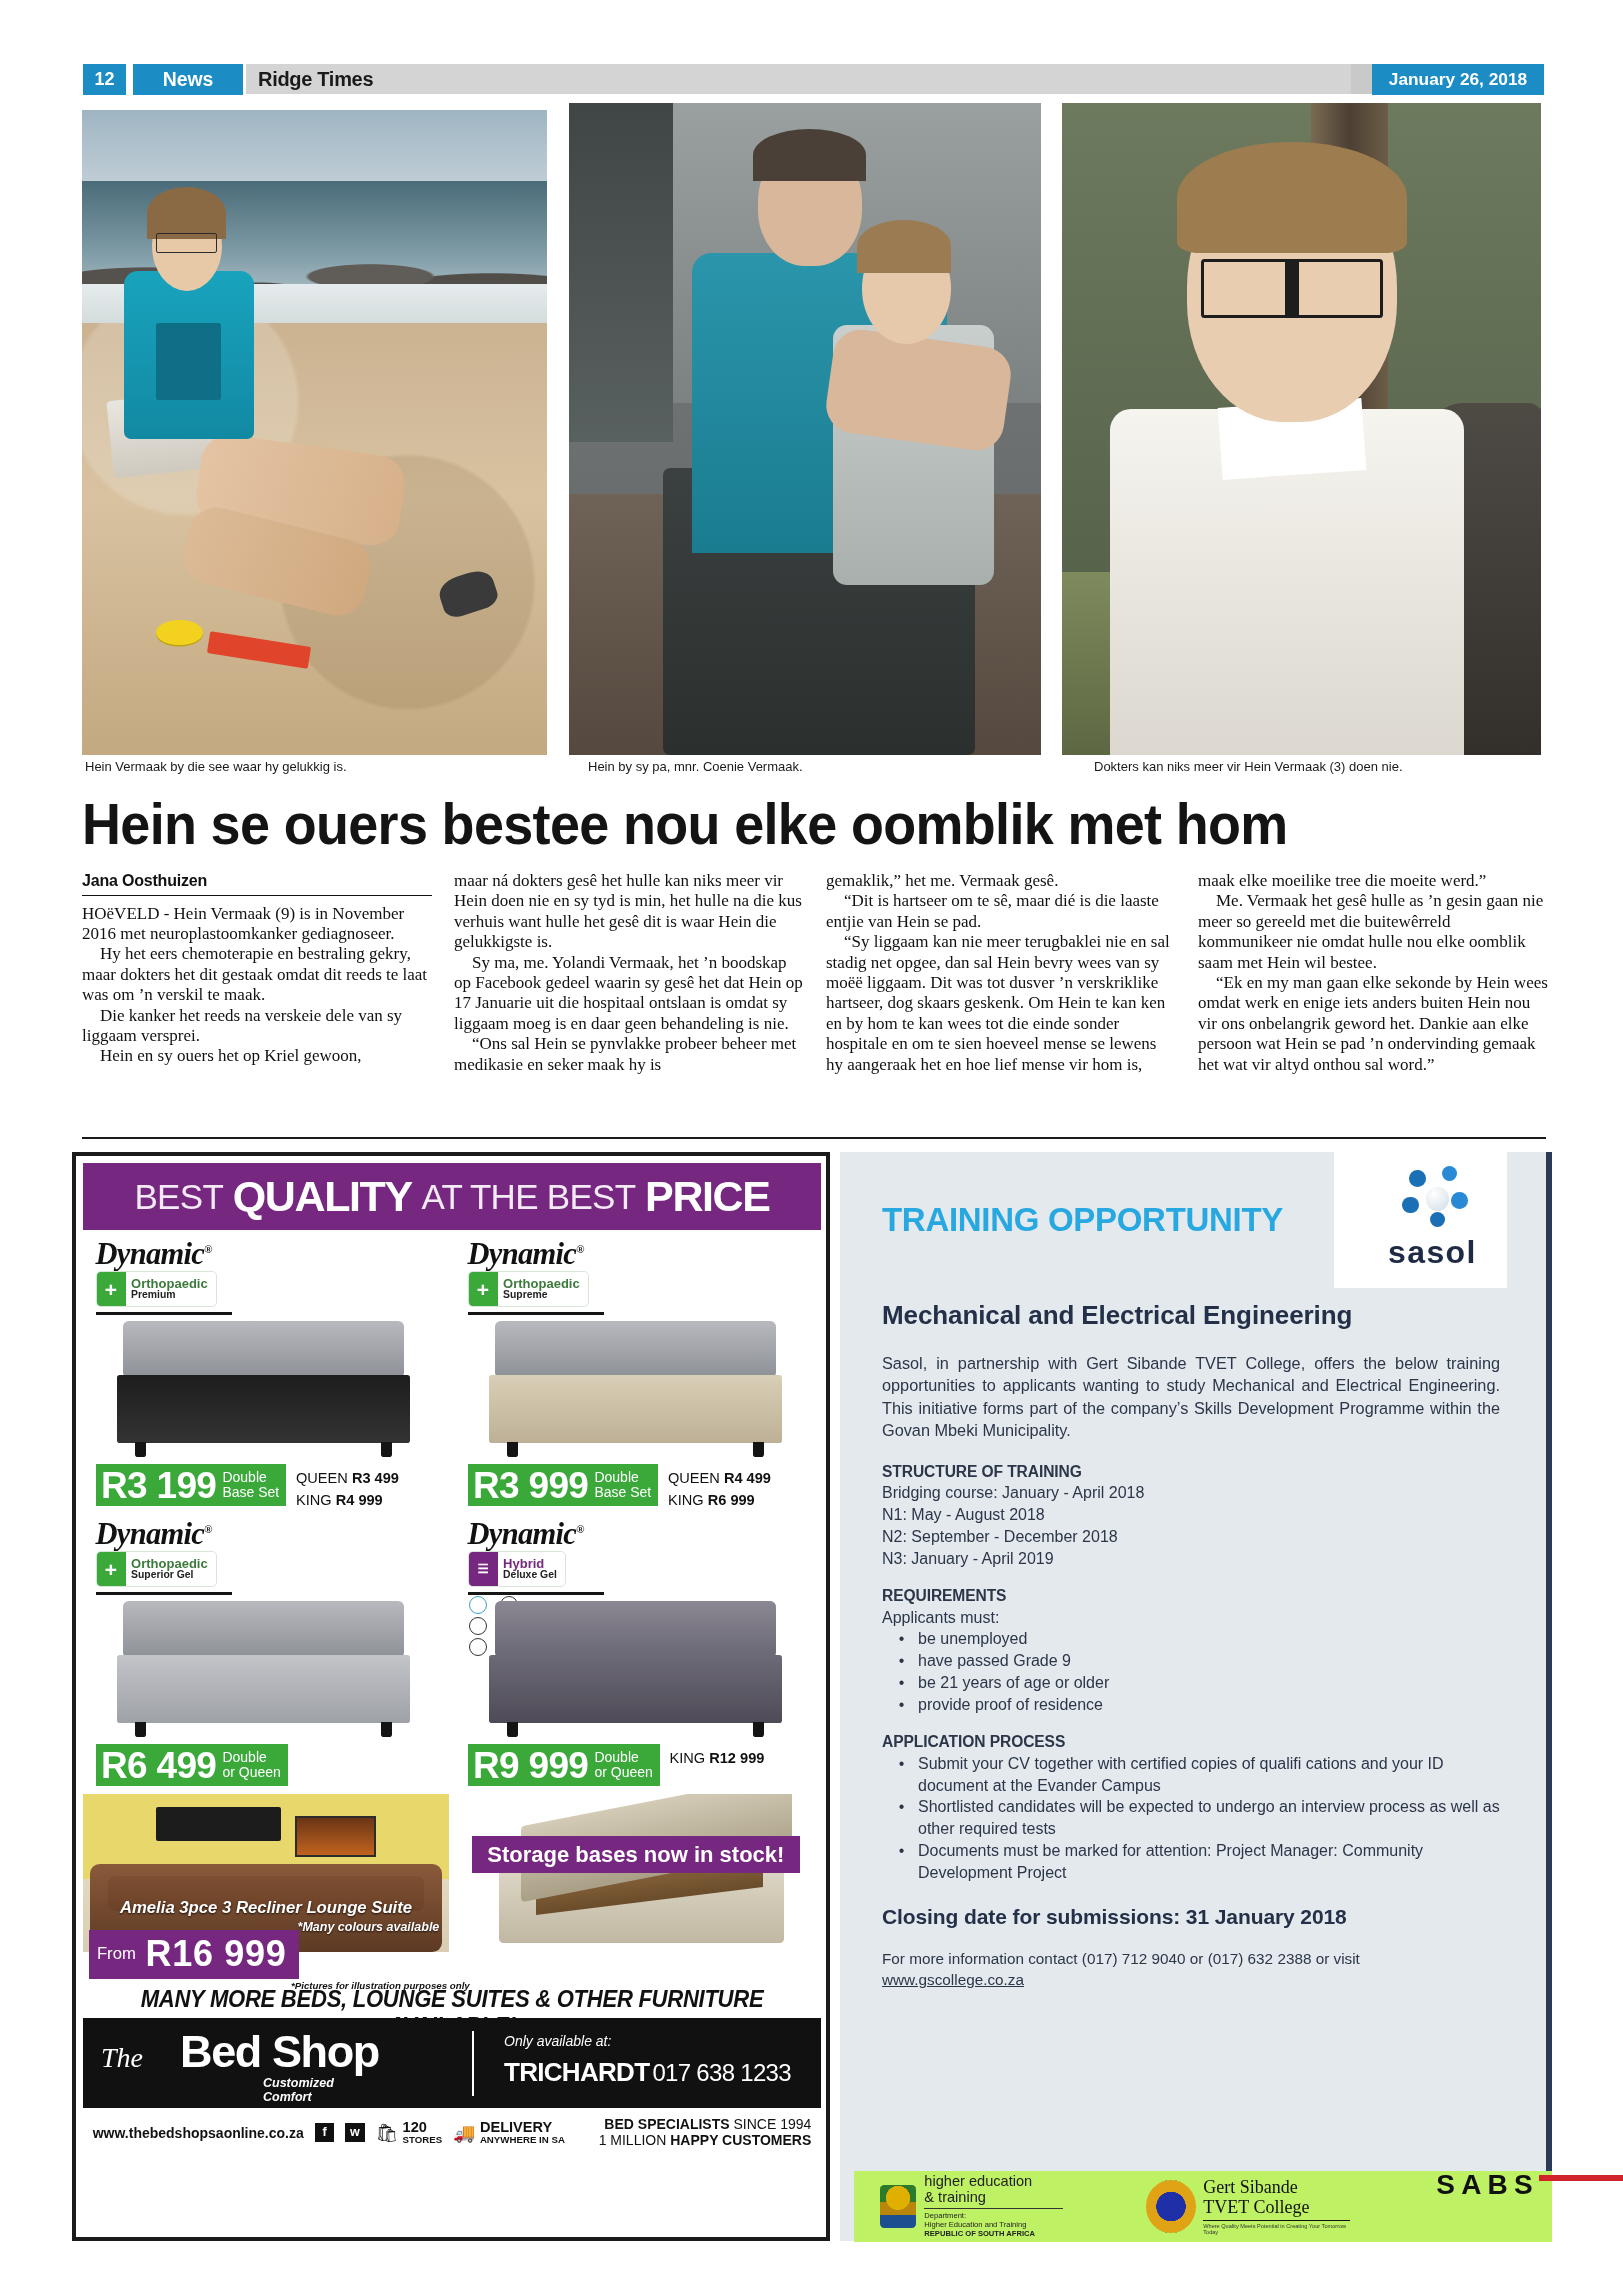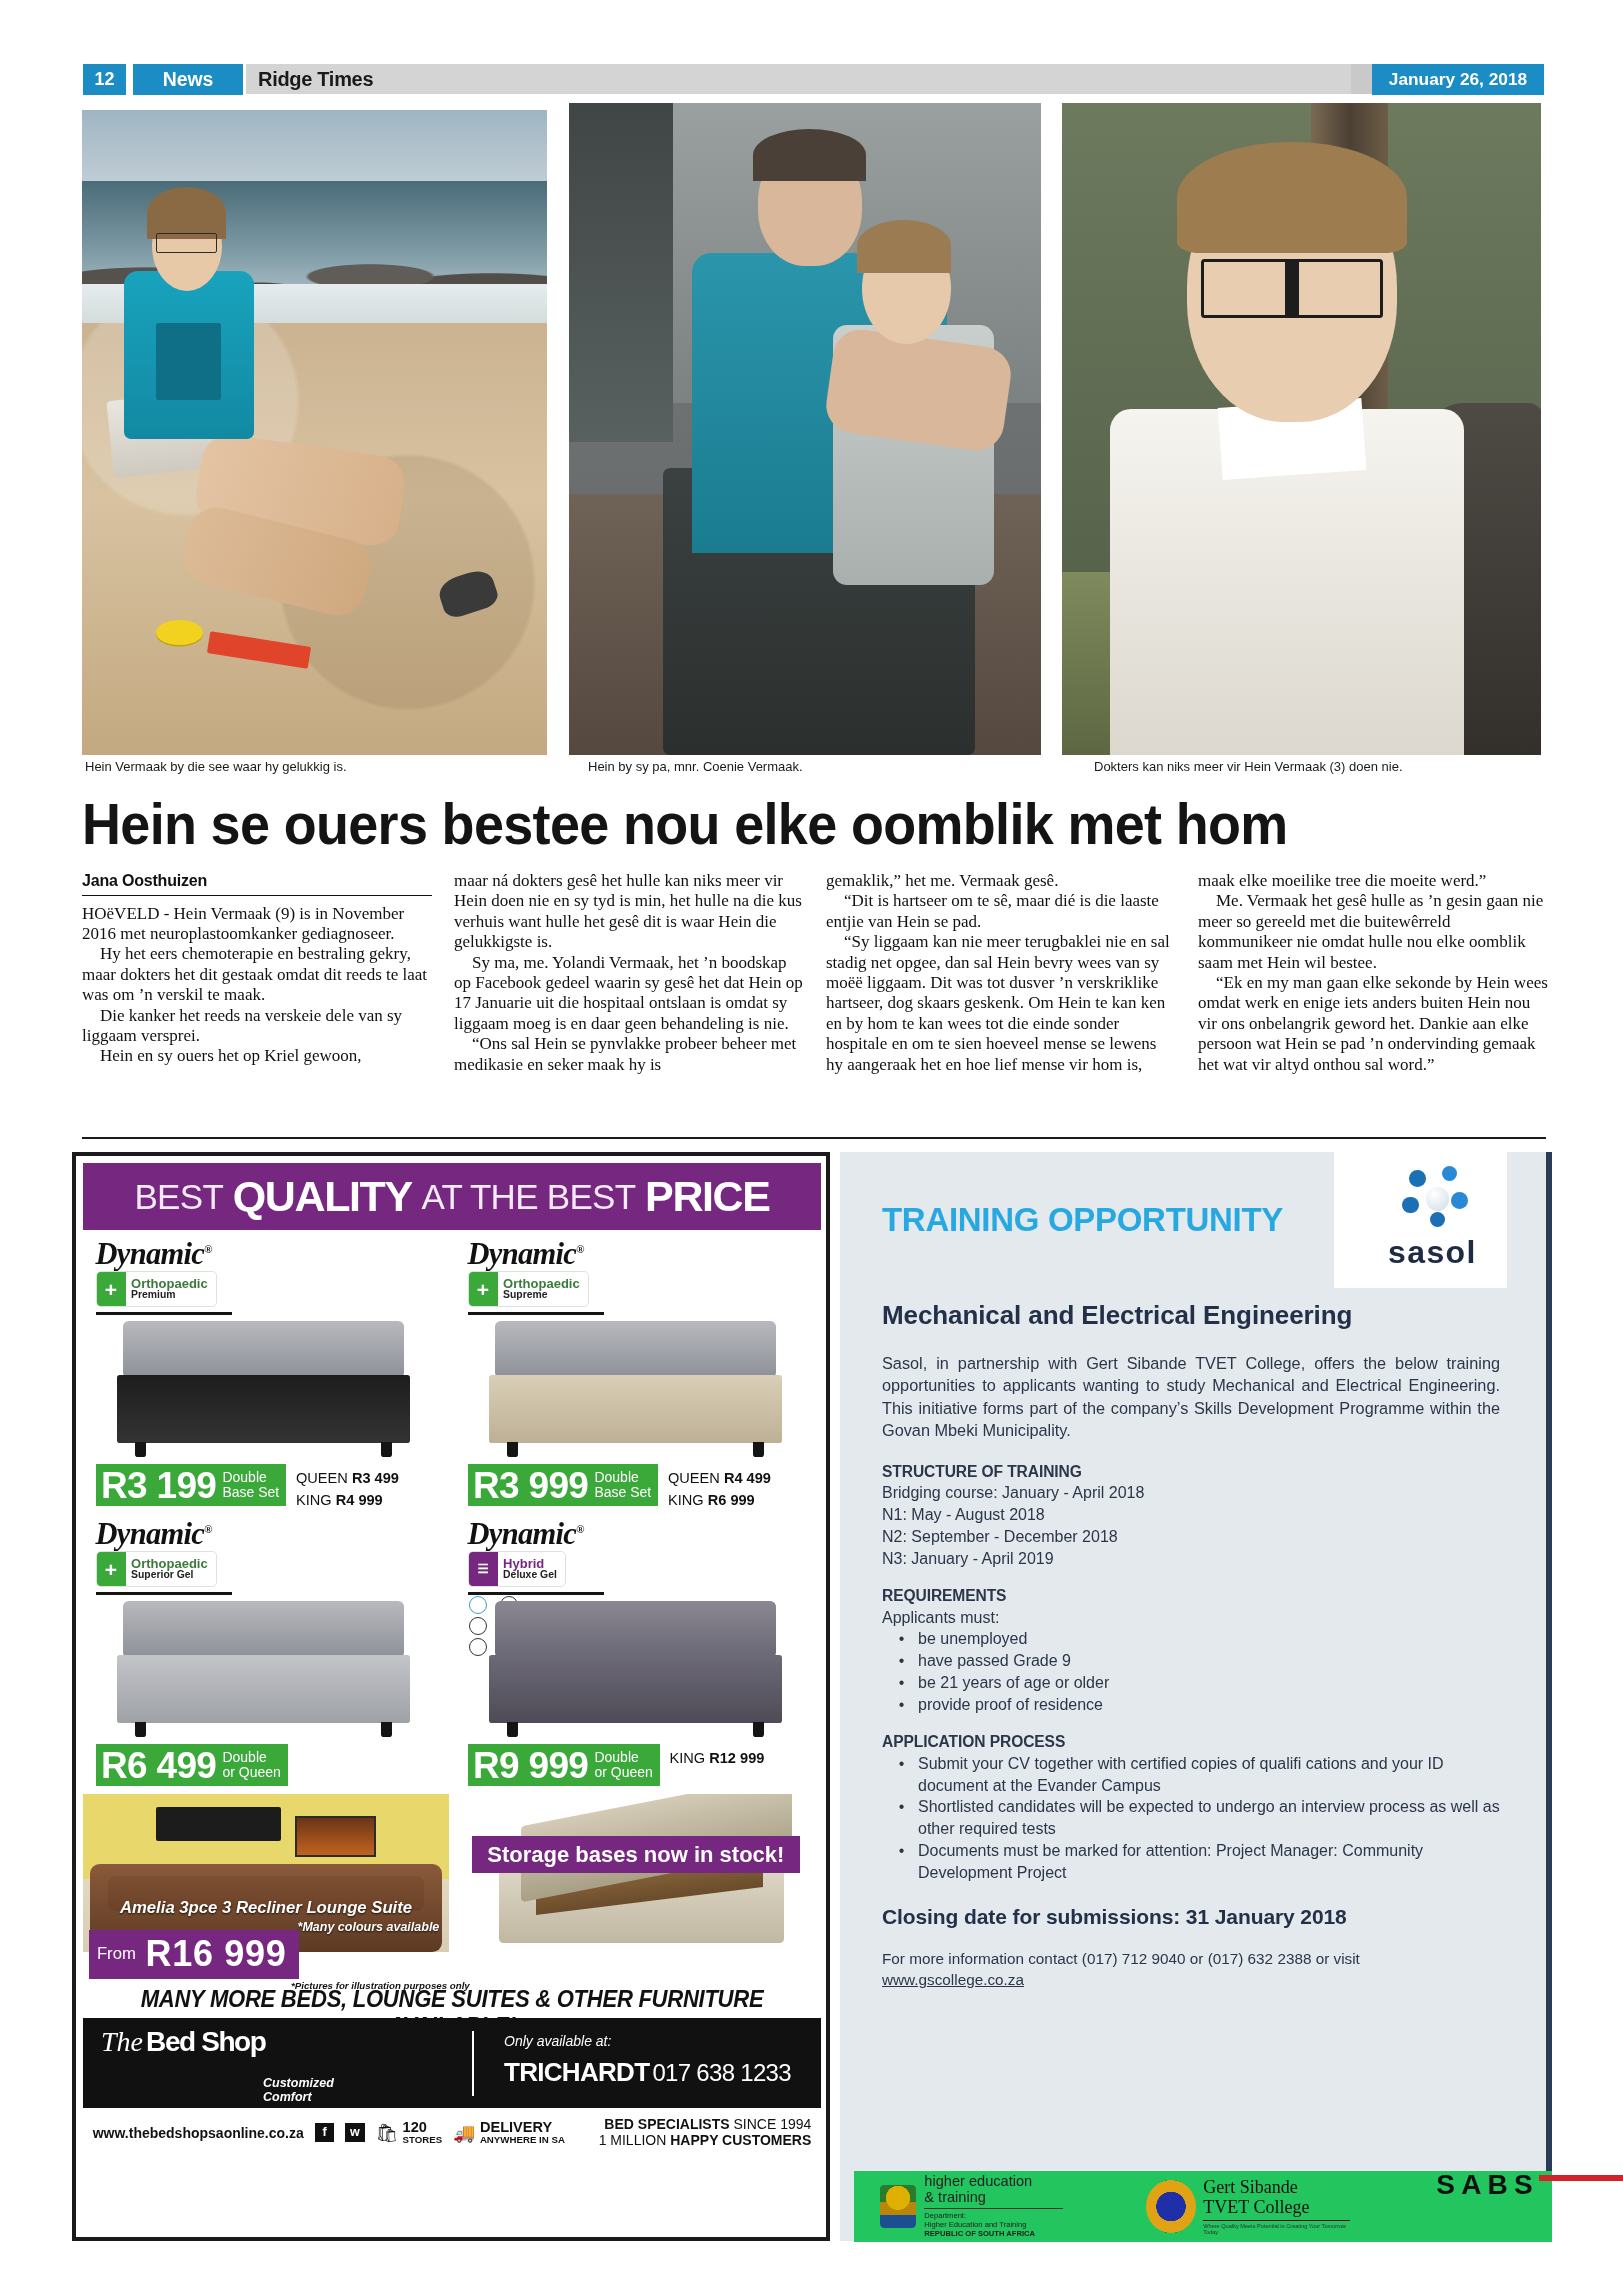--- a/index.html
+++ b/index.html
@@ -239,21 +239,21 @@
              color:#fff; font-weight:bold; font-size:22px;
              font-family:"Liberation Sans Narrow","Liberation Sans",sans-serif; }
   .many-more { position:absolute; left:7px; top:830px; width:738px; text-align:center;
              font-style:italic; font-weight:bold; font-size:23px; color:#111; letter-spacing:-0.3px;
              font-family:"Liberation Sans", sans-serif; transform:scaleX(0.96); }
 
   .bed-footer { position:absolute; left:7px; top:862px; width:738px; height:139px; }
   .bf-black { position:absolute; left:0; top:0; width:738px; height:90px; background:#111; }
   .bf-logo { position:absolute; left:18px; top:8.3px; color:#fff; }
   .bf-logo .the { font-family:"Liberation Serif", serif; font-style:italic; font-size:28px; }
-  .bf-logo .bs  { font-weight:bold; font-size:28px; letter-spacing:-1.4px; }
+  .bf-logo .bs  { font-weight:bold; font-size:45px; letter-spacing:-1.4px;margin-left:34px; }
   .bf-logo .cc  { position:absolute; left:162px; top:50px; font-size:12.5px; font-style:italic; font-weight:bold; }
   .bf-divider { position:absolute; left:389px; top:12.5px; width:2.1px; height:65px; background:#fff; }
   .bf-only { position:absolute; left:421px; top:15.3px; color:#fff; font-size:14px; font-style:italic; }
   .bf-store{ position:absolute; left:421px; top:39px; color:#fff; }
   .bf-store b { font-size:26px; font-weight:bold; letter-spacing:-0.7px; }
   .bf-store span { font-size:24px; letter-spacing:-0.7px; }
   .bf-strip { position:absolute; left:0; top:93px; width:738px; height:43px;
               display:flex; align-items:center; padding:0 9.7px; gap:11px; background:#fff; }
   .bf-url { font-size:14px; font-weight:bold; color:#111; }
   .soc { width:19.4px; height:19.4px; background:#111; color:#fff; font-size:12.5px; font-weight:bold;
@@ -298,21 +298,21 @@
   .sb-ul { list-style:none; margin:0; padding:0; }
   .sb-ul li { font-size:16px; line-height:1.36; padding-left:36px; position:relative; }
   .sb-ul li:before { content:"\2022"; position:absolute; left:16.7px; top:0; }
   .sb-closing { font-size:21px; font-weight:bold; color:#233047; margin:22px 0 14px; letter-spacing:-0.1px; }
   .sb-note { font-size:15.3px; line-height:1.36; text-align:justify; }
   .sb-note u { text-decoration:underline; }
   .sb-contact { font-size:15.3px; line-height:1.36; margin-top:19.4px; }
   .sb-contact .lnk { text-decoration:underline; }
 
   .sasol-logos { position:absolute; left:14px; top:1019px; width:698px; height:71px;
-             background:#22c55e; display:flex; align-items:center; }
+             background:#bef264; display:flex; align-items:center; }
   .lg-cell { position:relative; height:100%; display:flex; align-items:center; }
   .lg-dhet { padding-left:26px; gap:8.3px; }
   .sa-crest { width:36px; height:43px;
              background:radial-gradient(circle at 50% 30%, #e0b000 0 34%, transparent 35%),
                         linear-gradient(#2c7a2c 0 40%, #b8860b 40% 70%, #1b4f8f 70%); border-radius:4.2px; }
   .dhet-tx .d1 { font-size:14.6px; color:#222; line-height:1.08; }
   .dhet-tx .rule { width:139px; height:0.7px; background:#333; margin:2.1px 0 2.1px; }
   .dhet-tx .d2 { font-size:7.6px; color:#222; line-height:1.24; }
   .dhet-tx .d2 b { font-weight:bold; }
   .lg-gs { margin-left:83px; gap:7px; }

